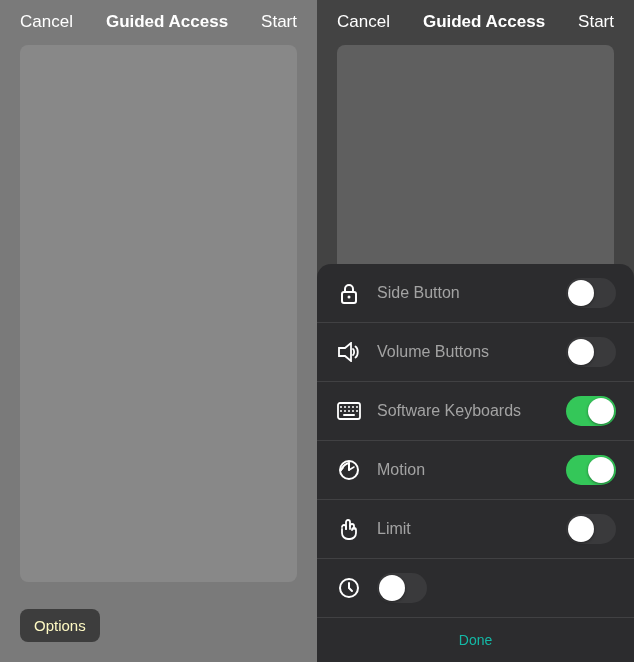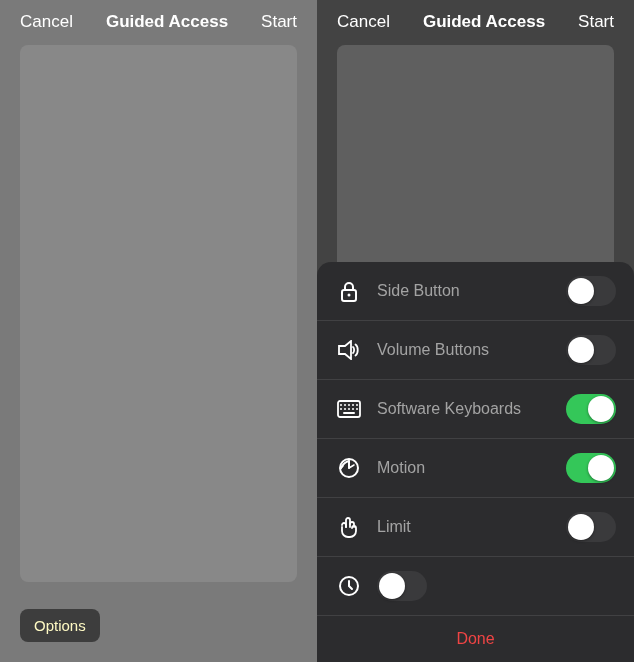--- a/index.html
+++ b/index.html
@@ -123,22 +123,22 @@
 
     .done-row {
       display: flex;
       align-items: center;
       justify-content: center;
       padding: 14px;
       background: #2c2c2e;
     }
 
     .done-btn {
-      color: #ef4444;
-      font-size: 16px;
+      color: #14b8a6;
+      font-size: 14px;
       font-weight: 500;
       cursor: pointer;
     }
 
     
     .right-screen-area {
       position: absolute;
       top: 0;
       left: 0;
       right: 0;

